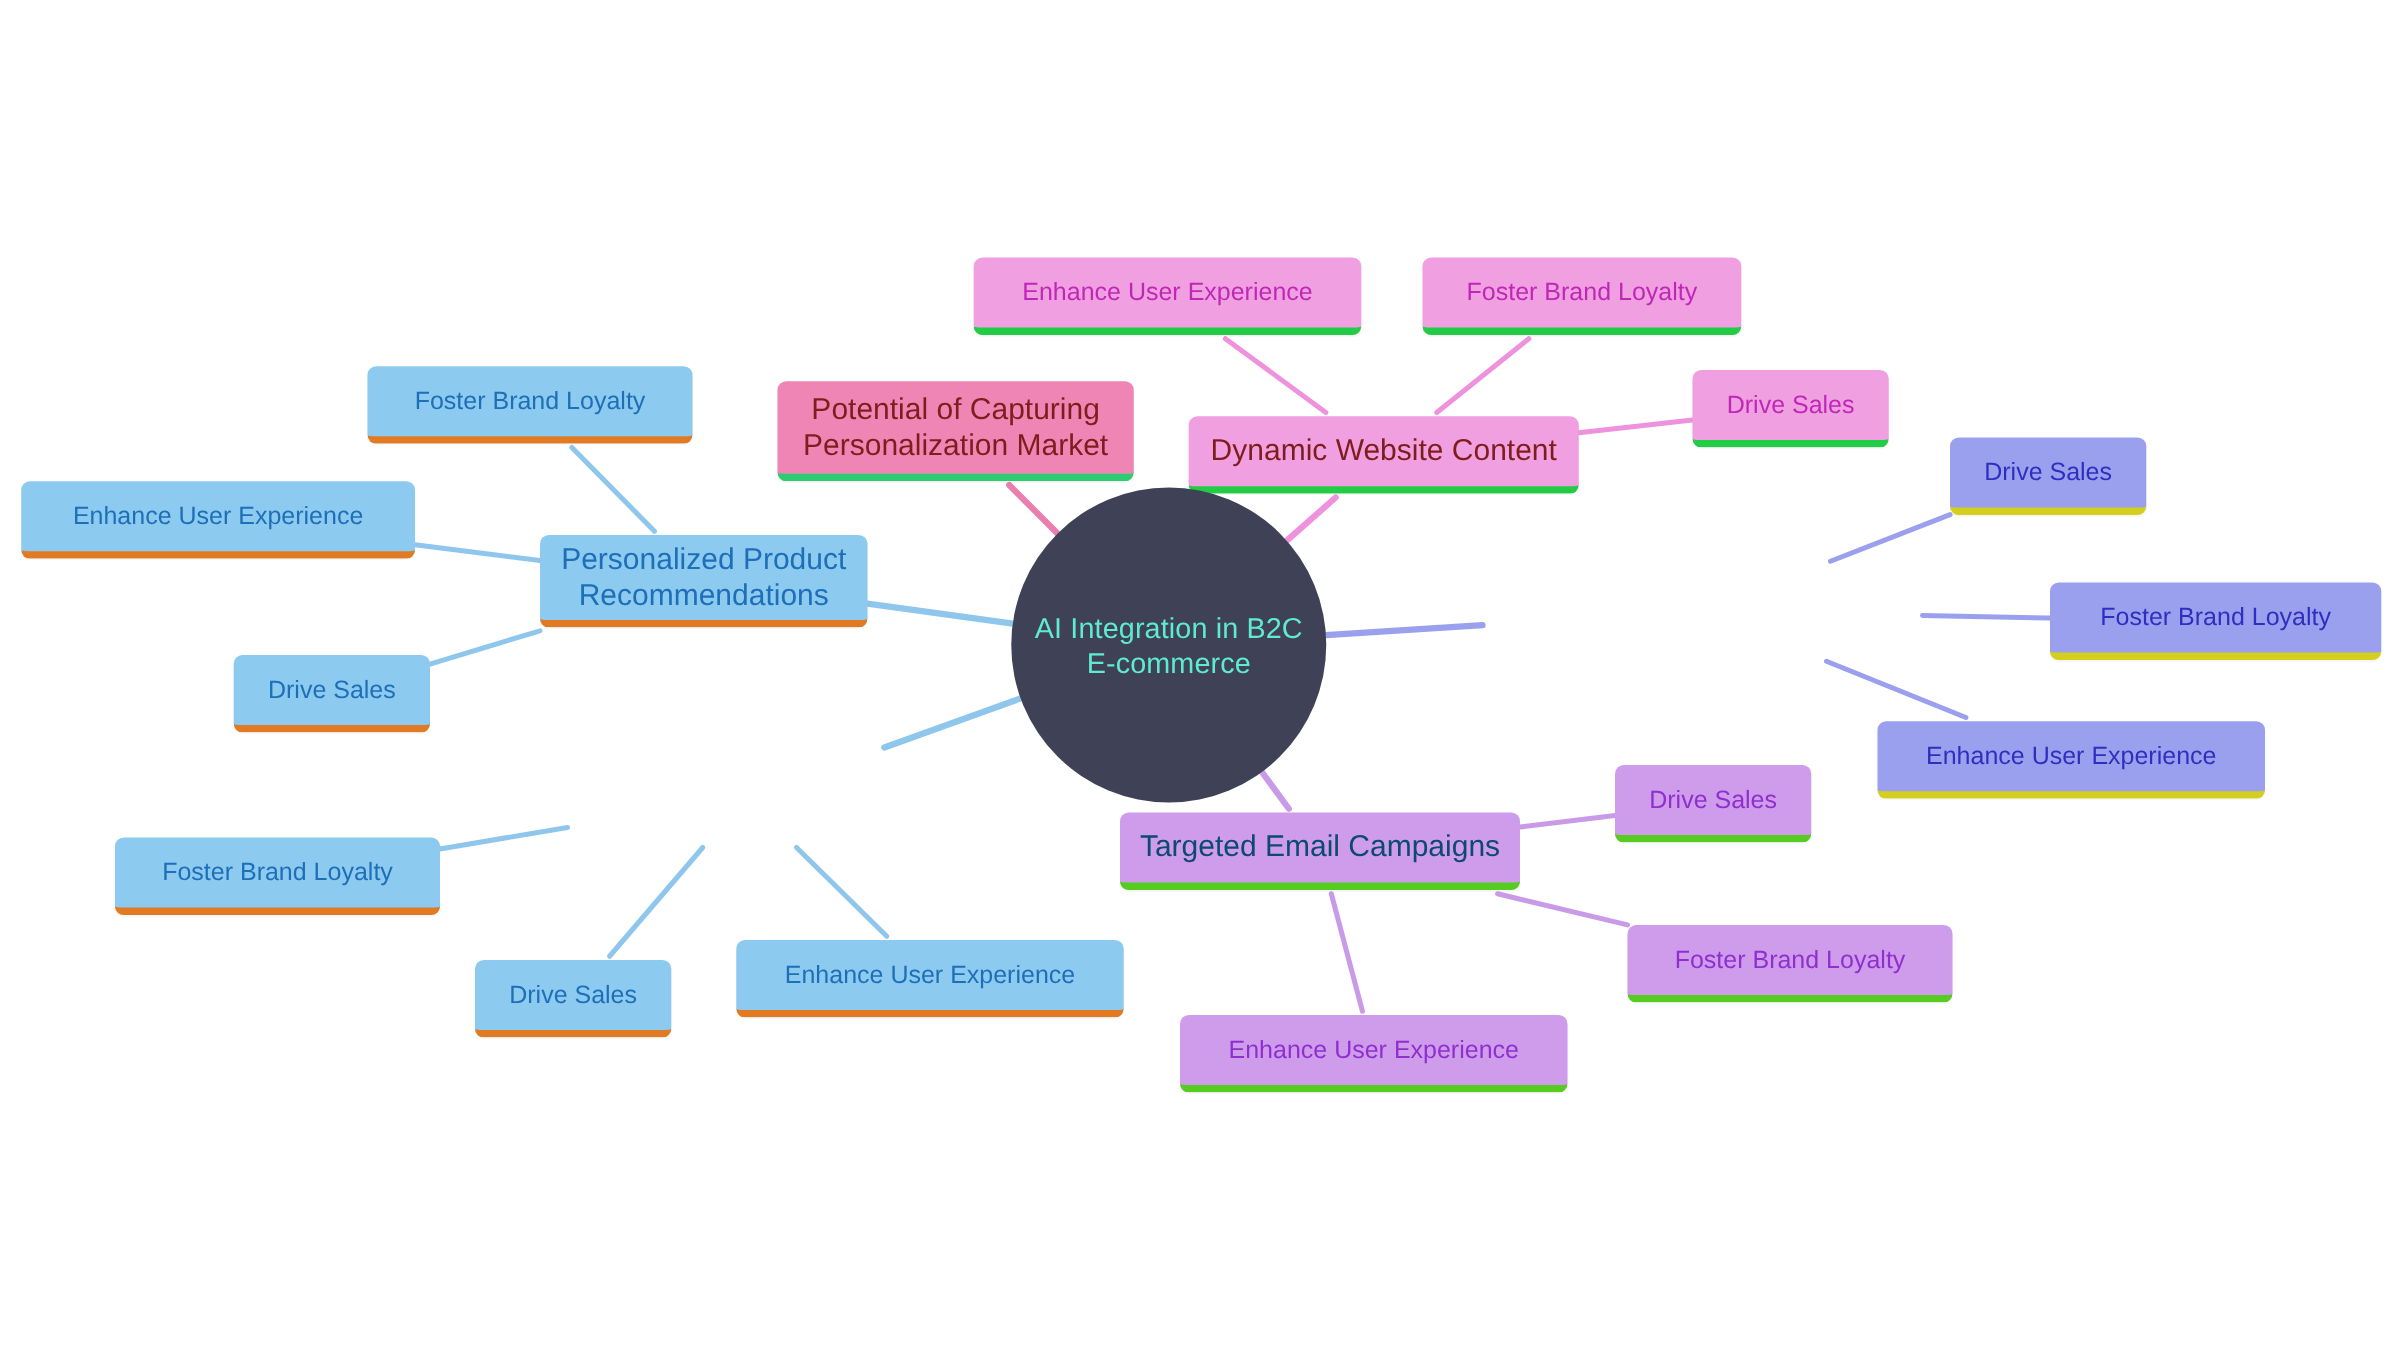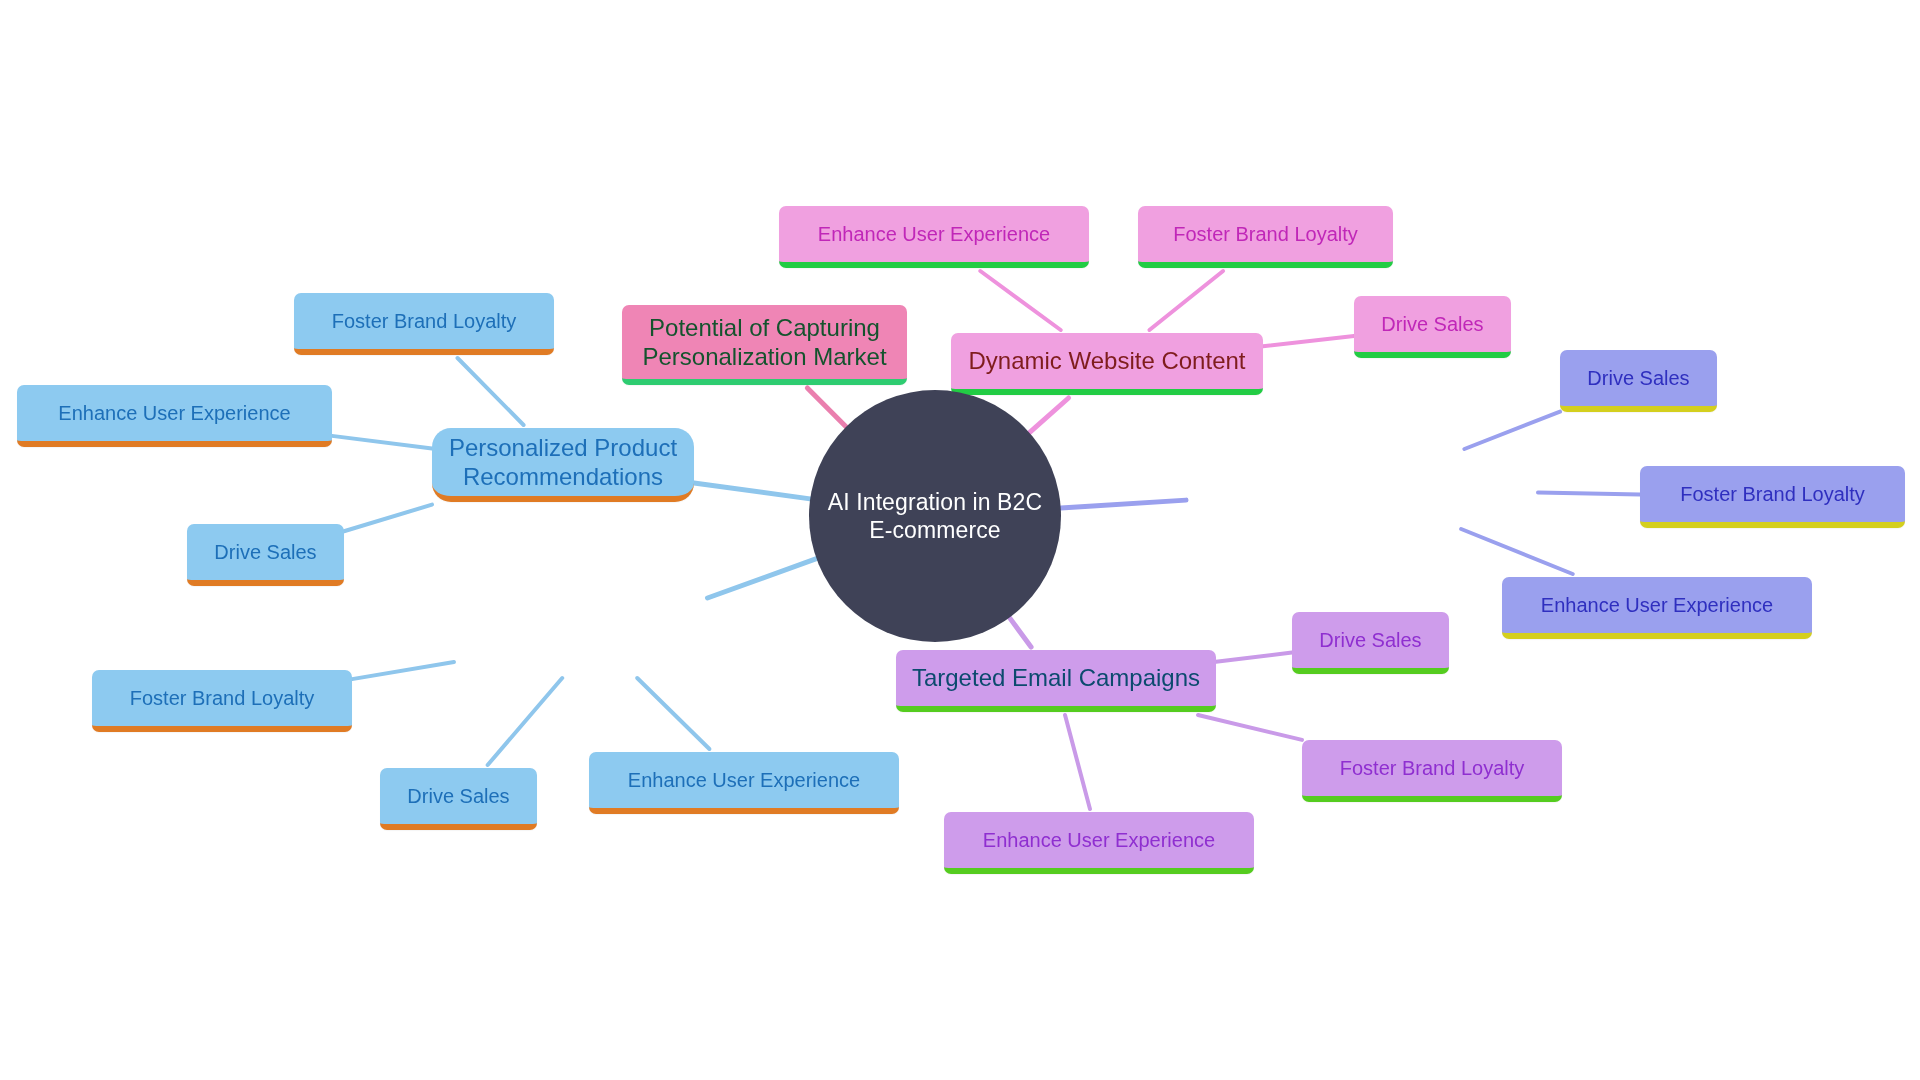--- a/index.html
+++ b/index.html
@@ -71,31 +71,31 @@
       <line x1="1263" y1="346.2672811059908" x2="1354" y2="335.9231950844854" stroke="#ee92dd" stroke-width="4" stroke-linecap="round"></line>
       <line x1="1060.7488620243043" y1="508.0486668040838" x2="1186" y2="500.1288056206089" stroke="#9aa0ee" stroke-width="5" stroke-linecap="round"></line>
       <line x1="1464.4074074074074" y1="449" x2="1560" y2="411.6618444846293" stroke="#9aa0ee" stroke-width="4" stroke-linecap="round"></line>
       <line x1="1538" y1="492.4299634591961" x2="1640" y2="494.4177831912302" stroke="#9aa0ee" stroke-width="4" stroke-linecap="round"></line>
       <line x1="1461.1596638655462" y1="529" x2="1572.7142857142858" y2="574" stroke="#9aa0ee" stroke-width="4" stroke-linecap="round"></line>
       <line x1="1009.5118216170672" y1="617.6070294778189" x2="1031.0666666666666" y2="647" stroke="#c99ae8" stroke-width="5" stroke-linecap="round"></line>
       <line x1="1216" y1="661.6677265500795" x2="1292" y2="652.4848966613672" stroke="#c99ae8" stroke-width="4" stroke-linecap="round"></line>
       <line x1="1198.0444444444445" y1="715" x2="1302" y2="739.8829787234042" stroke="#c99ae8" stroke-width="4" stroke-linecap="round"></line>
       <line x1="1065.0246913580247" y1="715" x2="1089.9753086419753" y2="809" stroke="#c99ae8" stroke-width="4" stroke-linecap="round"></line>
     </svg>
-<div class="node root" style="left: 809px; top: 390px; width: 252px; height: 252px; background: rgb(63, 66, 87); color: #ffffff;">AI Integration in B2C
+<div class="node root" style="left: 809px; top: 390px; width: 252px; height: 252px; background: rgb(63, 66, 87); color: #5eead4;">AI Integration in B2C
 E-commerce</div>
-    <div class="node box branch" style="left: 432px; top: 428px; width: 262px; height: 74px; background: rgb(141, 202, 240); color: rgb(29, 111, 184); border-bottom-width: 6px; border-bottom-color: rgb(224, 123, 36); border-radius: 19px;">Personalized Product
+    <div class="node box branch" style="left: 432px; top: 428px; width: 262px; height: 74px; background: rgb(141, 202, 240); color: rgb(29, 111, 184); border-bottom-width: 6px; border-bottom-color: rgb(224, 123, 36);">Personalized Product
 Recommendations</div>
     <div class="node box leaf" style="left: 294px; top: 293px; width: 260px; height: 62px; background: rgb(141, 202, 240); color: rgb(29, 111, 184); border-bottom-width: 6px; border-bottom-color: rgb(224, 123, 36);">Foster Brand Loyalty</div>
     <div class="node box leaf" style="left: 17px; top: 385px; width: 315px; height: 62px; background: rgb(141, 202, 240); color: rgb(29, 111, 184); border-bottom-width: 6px; border-bottom-color: rgb(224, 123, 36);">Enhance User Experience</div>
     <div class="node box leaf" style="left: 187px; top: 524px; width: 157px; height: 62px; background: rgb(141, 202, 240); color: rgb(29, 111, 184); border-bottom-width: 6px; border-bottom-color: rgb(224, 123, 36);">Drive Sales</div>
     <div class="node box leaf" style="left: 92px; top: 670px; width: 260px; height: 62px; background: rgb(141, 202, 240); color: rgb(29, 111, 184); border-bottom-width: 6px; border-bottom-color: rgb(224, 123, 36);">Foster Brand Loyalty</div>
     <div class="node box leaf" style="left: 380px; top: 768px; width: 157px; height: 62px; background: rgb(141, 202, 240); color: rgb(29, 111, 184); border-bottom-width: 6px; border-bottom-color: rgb(224, 123, 36);">Drive Sales</div>
     <div class="node box leaf" style="left: 589px; top: 752px; width: 310px; height: 62px; background: rgb(141, 202, 240); color: rgb(29, 111, 184); border-bottom-width: 6px; border-bottom-color: rgb(224, 123, 36);">Enhance User Experience</div>
-    <div class="node box branch" style="left: 622px; top: 305px; width: 285px; height: 80px; background: rgb(239, 133, 181); color: #14532d; border-bottom-width: 6px; border-bottom-color: rgb(46, 204, 113);">Potential of Capturing
+    <div class="node box branch" style="left: 622px; top: 305px; width: 285px; height: 80px; background: rgb(239, 133, 181); color: #7f1d1d; border-bottom-width: 6px; border-bottom-color: rgb(46, 204, 113);">Potential of Capturing
 Personalization Market</div>
     <div class="node box branch" style="left: 951px; top: 333px; width: 312px; height: 62px; background: rgb(240, 160, 224); color: #7f1d1d; border-bottom-width: 6px; border-bottom-color: rgb(34, 204, 68);">Dynamic Website Content</div>
     <div class="node box leaf" style="left: 779px; top: 206px; width: 310px; height: 62px; background: rgb(240, 160, 224); color: rgb(192, 39, 184); border-bottom-width: 6px; border-bottom-color: rgb(34, 204, 68);">Enhance User Experience</div>
     <div class="node box leaf" style="left: 1138px; top: 206px; width: 255px; height: 62px; background: rgb(240, 160, 224); color: rgb(192, 39, 184); border-bottom-width: 6px; border-bottom-color: rgb(34, 204, 68);">Foster Brand Loyalty</div>
     <div class="node box leaf" style="left: 1354px; top: 296px; width: 157px; height: 62px; background: rgb(240, 160, 224); color: rgb(192, 39, 184); border-bottom-width: 6px; border-bottom-color: rgb(34, 204, 68);">Drive Sales</div>
     <div class="node box leaf" style="left: 1560px; top: 350px; width: 157px; height: 62px; background: rgb(154, 160, 238); color: rgb(47, 47, 191); border-bottom-width: 6px; border-bottom-color: rgb(212, 207, 30);">Drive Sales</div>
     <div class="node box leaf" style="left: 1640px; top: 466px; width: 265px; height: 62px; background: rgb(154, 160, 238); color: rgb(47, 47, 191); border-bottom-width: 6px; border-bottom-color: rgb(212, 207, 30);">Foster Brand Loyalty</div>
     <div class="node box leaf" style="left: 1502px; top: 577px; width: 310px; height: 62px; background: rgb(154, 160, 238); color: rgb(47, 47, 191); border-bottom-width: 6px; border-bottom-color: rgb(212, 207, 30);">Enhance User Experience</div>
     <div class="node box branch" style="left: 896px; top: 650px; width: 320px; height: 62px; background: rgb(206, 156, 235); color: #0c4a6e; border-bottom-width: 6px; border-bottom-color: rgb(85, 204, 31);">Targeted Email Campaigns</div>
     <div class="node box leaf" style="left: 1292px; top: 612px; width: 157px; height: 62px; background: rgb(206, 156, 235); color: rgb(143, 47, 208); border-bottom-width: 6px; border-bottom-color: rgb(85, 204, 31);">Drive Sales</div>

